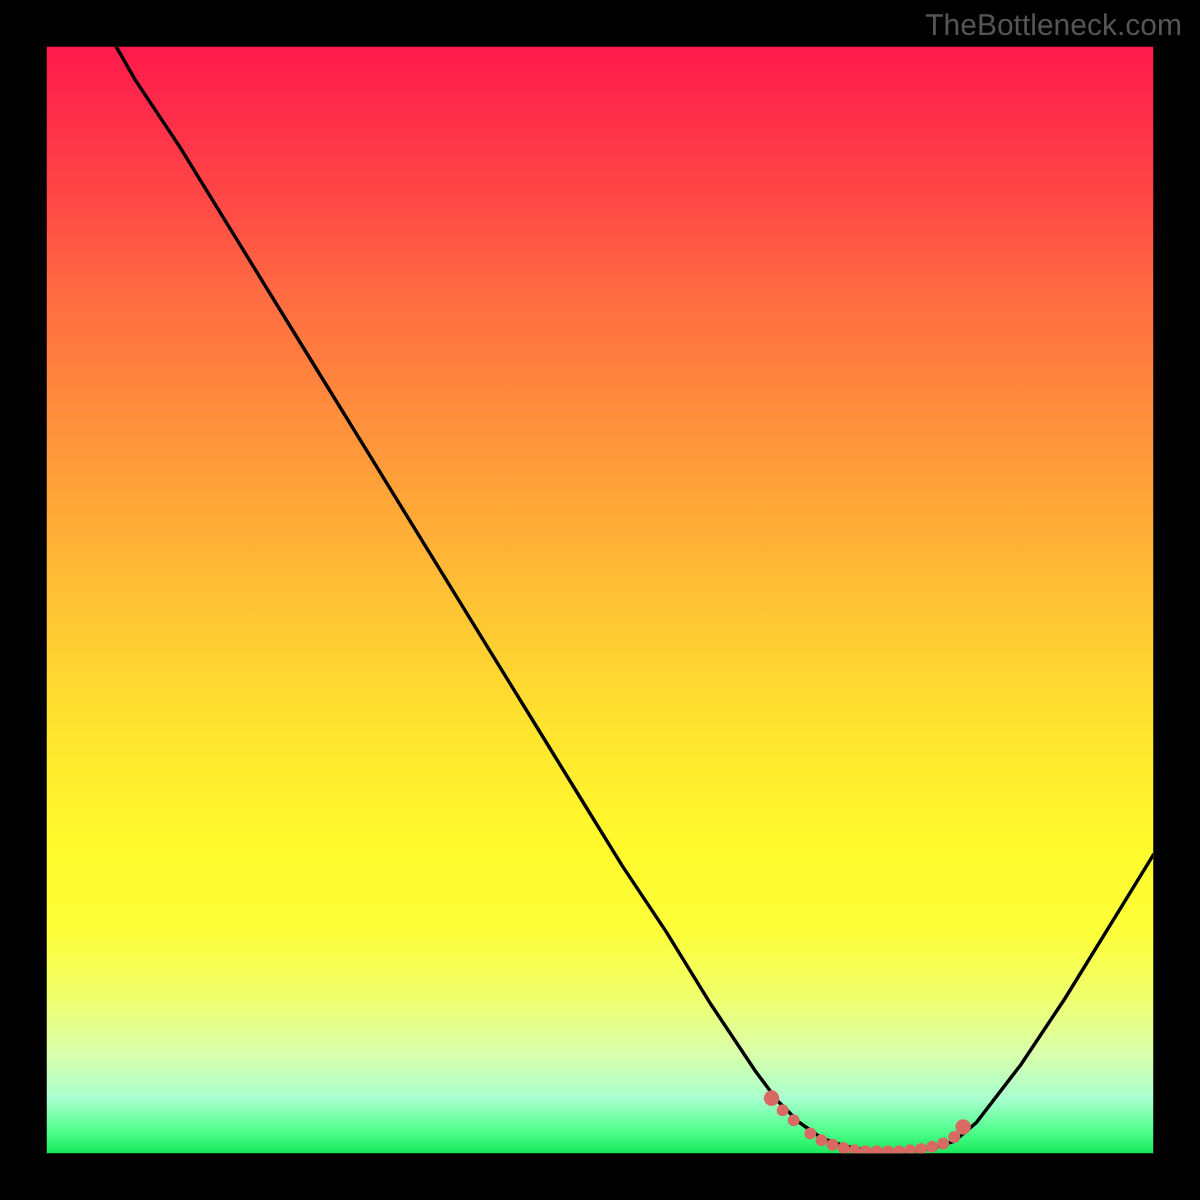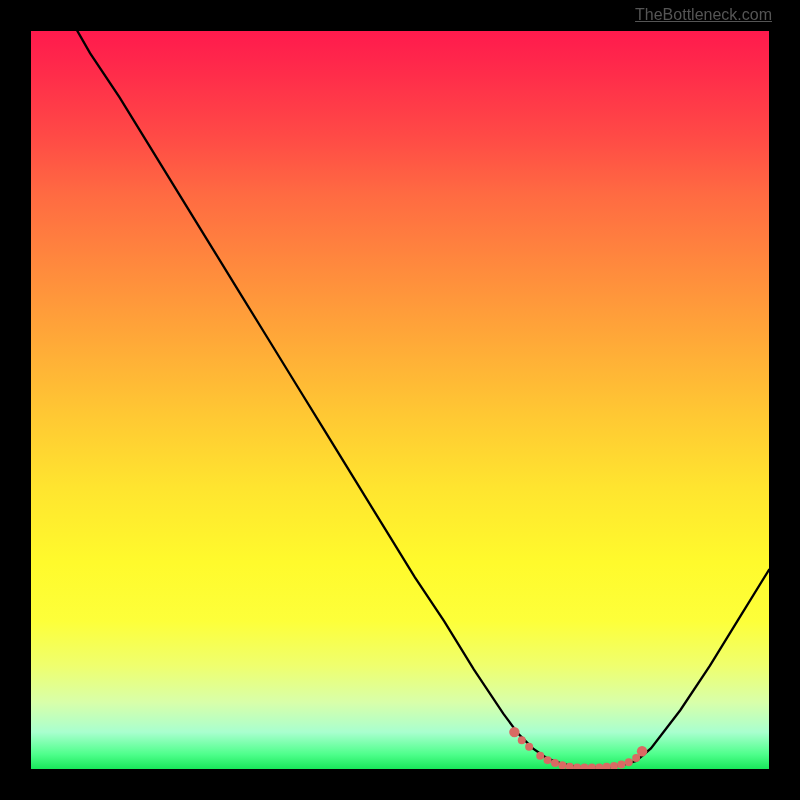--- a/index.html
+++ b/index.html
@@ -6,26 +6,25 @@
   body {
     width: 800px;
     height: 800px;
     background: #000;
     position: relative;
     font-family: Arial, sans-serif;
   }
   .watermark {
     position: absolute;
     top: 6px;
-    right: 28px;
+    right: 12px;
     color: #555;
-    font-size: 16px;
+    font-size: 20px;
     font-weight: 500;
     z-index: 10;
-    text-decoration: underline;
   }
   .plot-area {
     position: absolute;
     left: 31px;
     top: 31px;
     width: 738px;
     height: 738px;
     overflow: hidden;
   }
   .gradient-bg {

